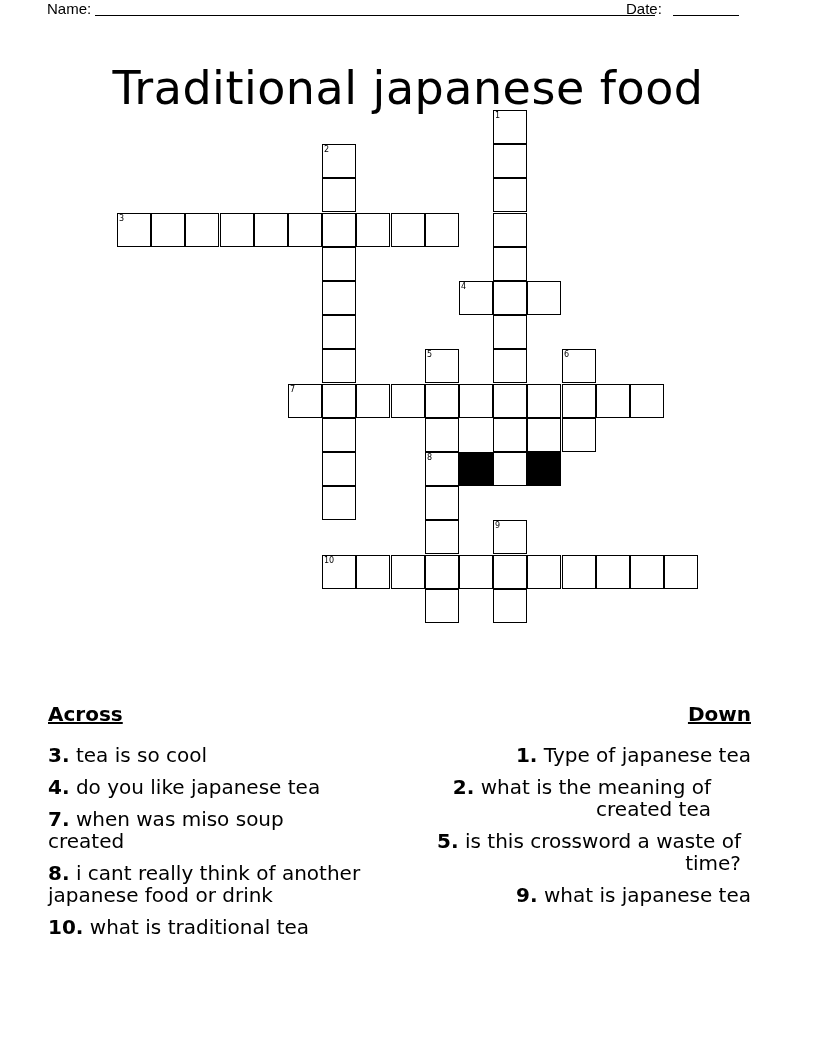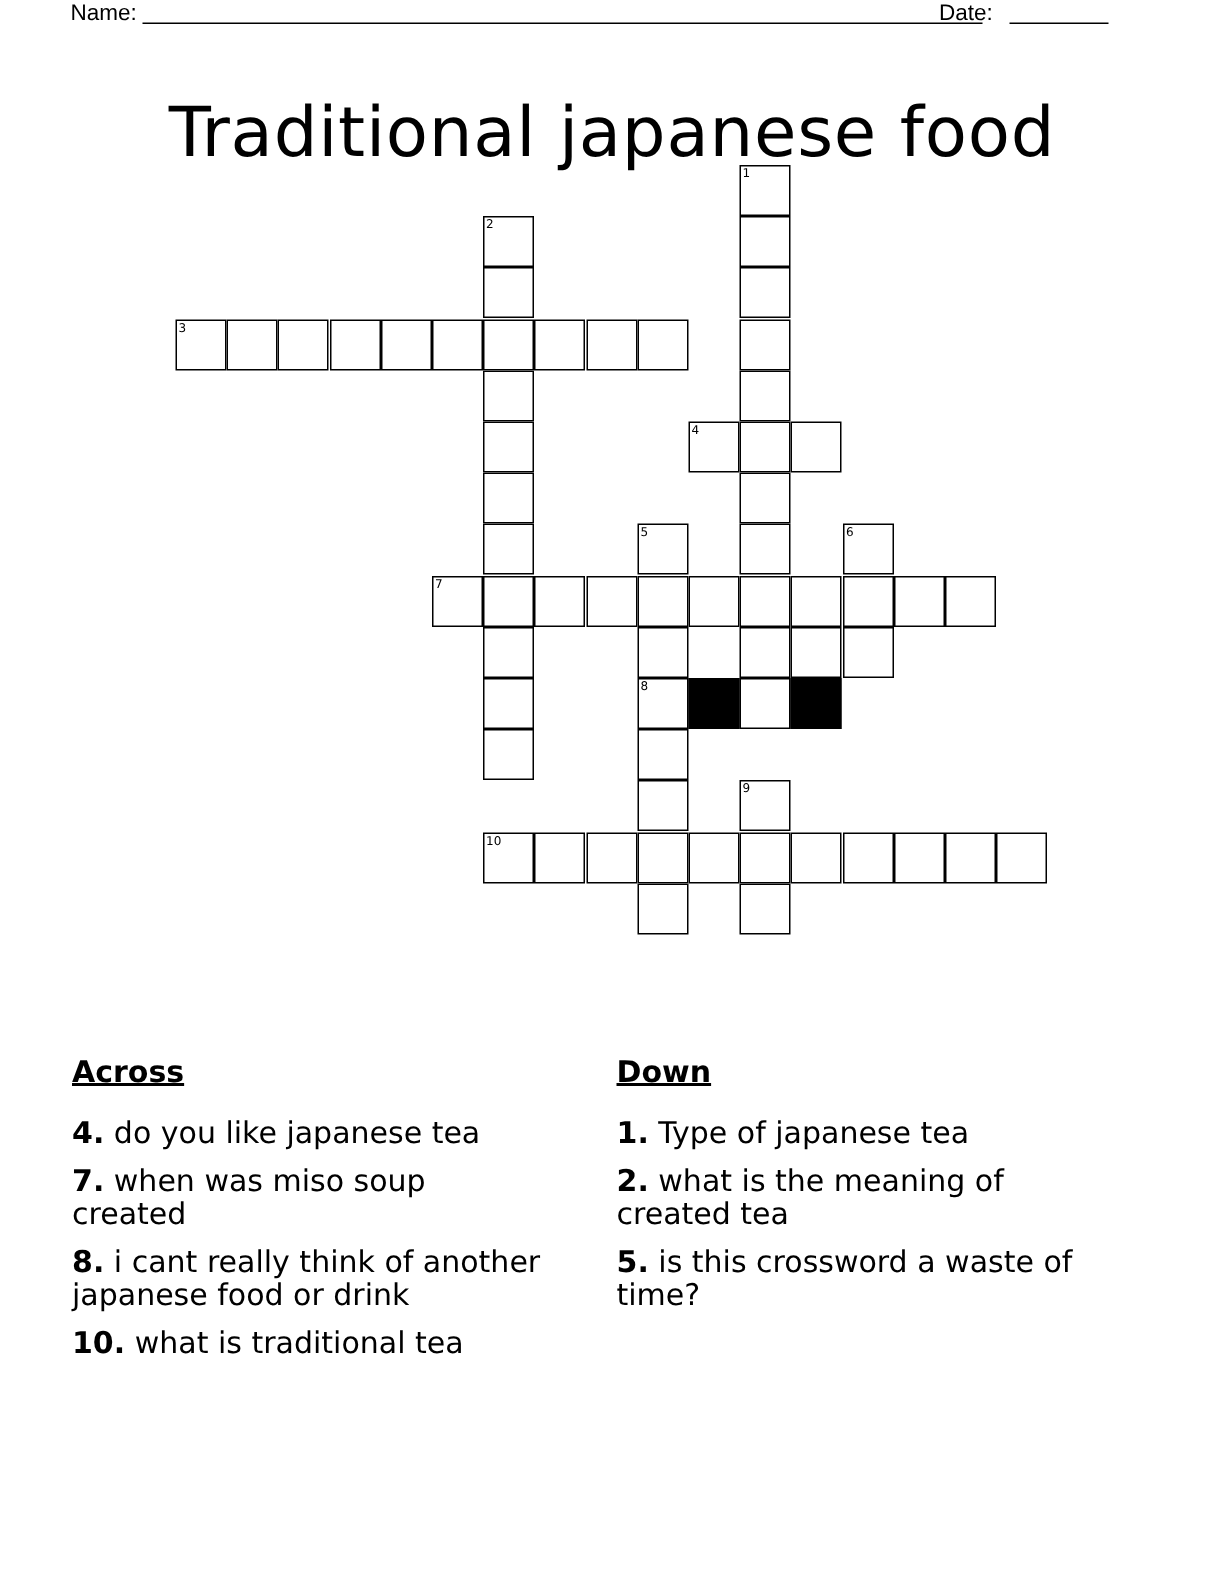--- a/index.html
+++ b/index.html
@@ -9,21 +9,21 @@
   .header-line .name-blank { position: absolute; left: 48px; top: 0; width: 560px; border-bottom: 1px solid #000; height: 15px; }
   .header-line .date-label { position: absolute; left: 579px; top: 0; }
   .header-line .date-blank { position: absolute; left: 626px; top: 0; width: 66px; border-bottom: 1px solid #000; height: 15px; }
   .title { position: absolute; top: 30px; left: 0; width: 816px; text-align: center; font-family: "DejaVu Sans", sans-serif; font-size: 46px; font-weight: normal; letter-spacing: 0.5px; }
   .grid { position: absolute; left: 0; top: 0; width: 816px; height: 660px; }
   .cell { position: absolute; width: 34px; height: 34px; box-sizing: border-box; border: 1.5px solid #000; background: #fff; }
   .cell.black { background: #000; }
   .cell .num { position: absolute; left: 1px; top: 0px; font-family: "DejaVu Sans", sans-serif; font-size: 8px; line-height: 9px; }
   .clues { position: absolute; top: 702px; font-family: "DejaVu Sans", sans-serif; font-size: 20px; line-height: 22px; }
   .clues.across { left: 48px; width: 360px; }
-  .clues.down { left: 411px; width: 340px; }
+  .clues.down { left: 411px; width: 340px; text-align: right; }
   .clues h3 { margin: 0 0 18px 0; font-size: 20px; font-weight: bold; text-decoration: underline; line-height: 24px; }
   .clue { margin: 0 0 10px 0; }
   .clue .cn { font-weight: bold; }
 </style>
 </head>
 <body>
 
 <div class="header-line">
   <span class="name-label">Name:</span>
   <span class="name-blank"></span>
@@ -117,24 +117,26 @@
     <div class="cell" style="left: 527px; top: 555px;"></div>
     <div class="cell" style="left: 562px; top: 555px;"></div>
     <div class="cell" style="left: 596px; top: 555px;"></div>
     <div class="cell" style="left: 630px; top: 555px;"></div>
     <div class="cell" style="left: 664px; top: 555px;"></div>
     <div class="cell" style="left: 527px; top: 418px;"></div>
   </div>
 
 <div class="clues across">
   <h3>Across</h3>
+  <div class="clue"><span class="cn">3</span><span class="cn">.</span> <span>tea is so cool</span></div>
   <div class="clue"><span class="cn">4</span><span class="cn">.</span> <span>do you like japanese tea</span></div>
   <div class="clue" style="width:270px"><span class="cn">7</span><span class="cn">.</span> <span>when was miso soup created</span></div>
   <div class="clue" style="width:370px"><span class="cn">8</span><span class="cn">.</span> <span>i cant really think of another japanese food or drink</span></div>
   <div class="clue"><span class="cn">10</span><span class="cn">.</span> <span>what is traditional tea</span></div>
 </div>
 
 <div class="clues down">
   <h3>Down</h3>
   <div class="clue"><span class="cn">1</span><span class="cn">.</span> <span>Type of japanese tea</span></div>
   <div class="clue" style="width:300px"><span class="cn">2</span><span class="cn">.</span> <span>what is the meaning of created tea</span></div>
   <div class="clue" style="width:330px"><span class="cn">5</span><span class="cn">.</span> <span>is this crossword a waste of time?</span></div>
+  <div class="clue"><span class="cn">9</span><span class="cn">.</span> <span>what is japanese tea</span></div>
 </div>
 
 </body></html>

